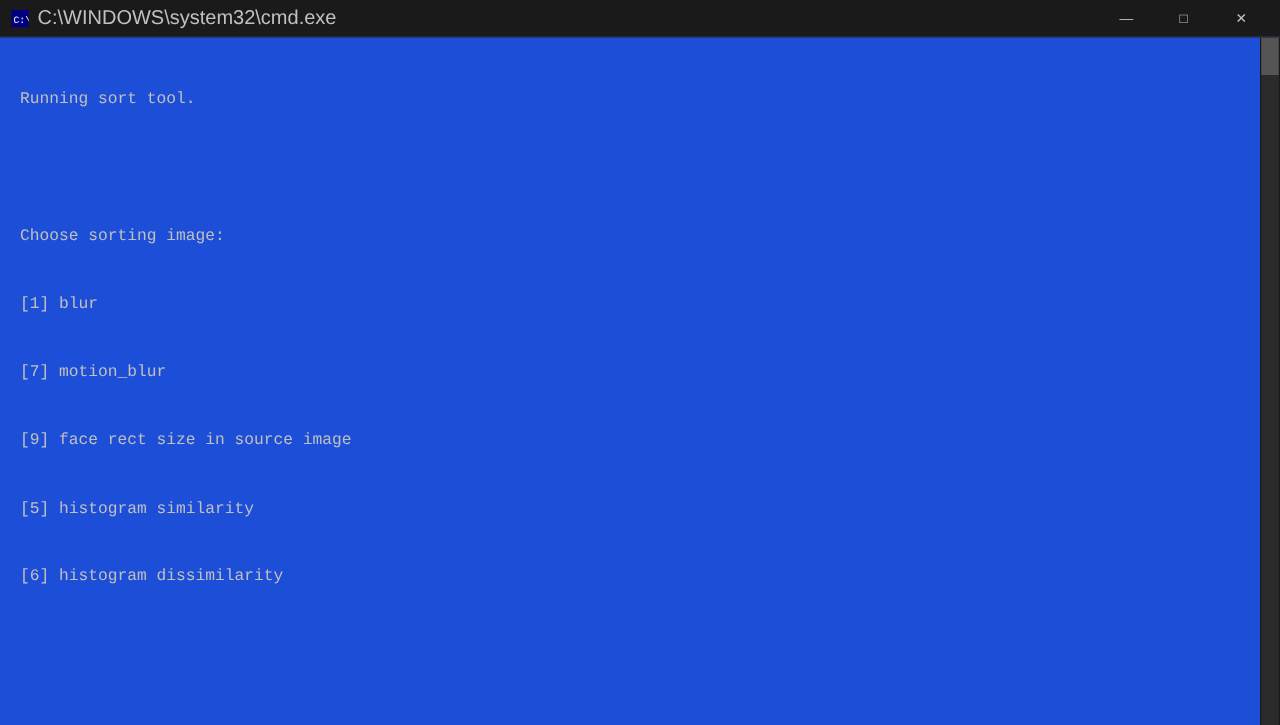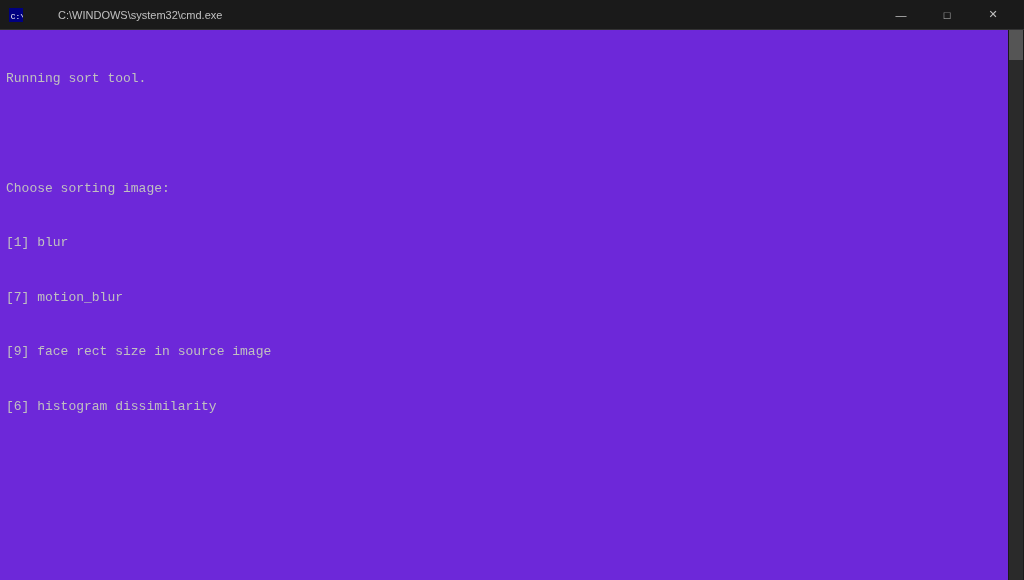--- a/index.html
+++ b/index.html
@@ -41,23 +41,22 @@
     }
 
     .titlebar-icon svg {
       width: 14px;
       height: 14px;
     }
 
     .titlebar-title {
       flex: 1;
       color: #c0c0c0;
-      font-size: 11px;
+      font-size: 16px;
       font-family: 'Segoe UI', sans-serif;
-      margin-left: 28px;
     }
 
     .titlebar-controls {
       display: flex;
       gap: 0;
     }
 
     .titlebar-btn {
       width: 46px;
       height: 30px;
@@ -67,22 +66,22 @@
       font-size: 11px;
       cursor: pointer;
       display: flex;
       align-items: center;
       justify-content: center;
       font-family: 'Segoe UI', sans-serif;
     }
 
     .console-area {
       flex: 1;
-      background: #6d28d9;
-      padding: 4px 6px;
+      background: #1d4ed8;
+      padding: 4px 16px;
       overflow: hidden;
       position: relative;
     }
 
     .console-scrollbar {
       position: absolute;
       right: 0;
       top: 0;
       width: 16px;
       height: 100%;
@@ -140,20 +139,21 @@
   </div>
 
   <div class="console-area">
     <div class="console-content">
       <span class="line">Running sort tool.</span>
       <span class="line"> </span>
       <span class="line">Choose sorting image:</span>
       <span class="line">[1] blur</span>
       <span class="line">[7] motion_blur</span>
       <span class="line">[9] face rect size in source image</span>
+      <span class="line">[5] histogram similarity</span>
       <span class="line">[6] histogram dissimilarity</span>
       
       
       
       
       
       
       
       
       

